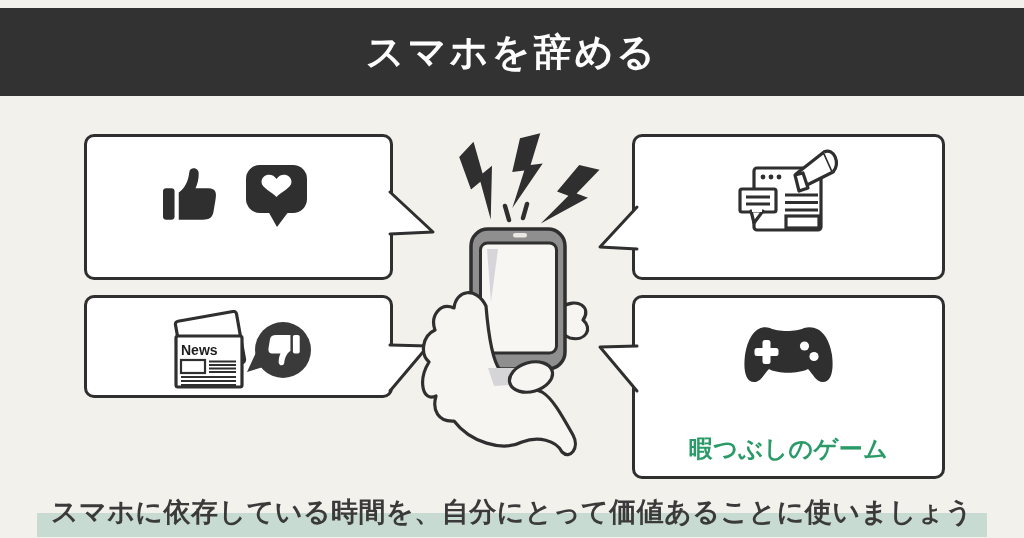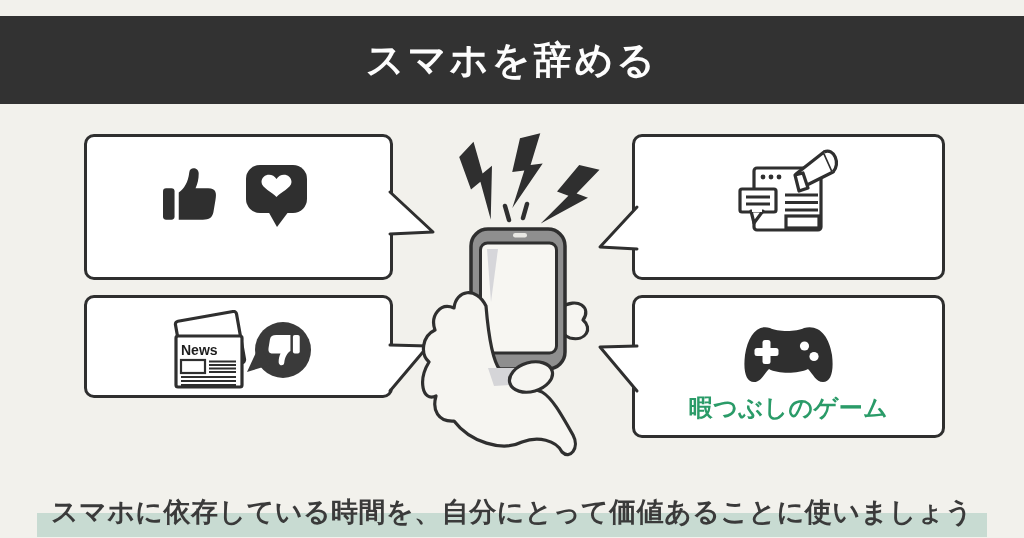--- a/index.html
+++ b/index.html
@@ -7,33 +7,33 @@
     --header:#323232; --phone:#8f8f8f; --hand:#f6f5f1; --shadow:#d5d5d8;
   }
   html,body{margin:0;padding:0;}
   body{font-family:"Liberation Sans","DejaVu Sans",sans-serif;}
   #canvas{
     position:relative;width:1024px;height:538px;background:var(--bg);
     overflow:hidden;font-weight:bold;
   }
   
   #header{
-    position:absolute;left:0;top:16px;width:1024px;height:88px;
+    position:absolute;left:0;top:8px;width:1024px;height:88px;
     background:var(--header);display:flex;align-items:center;justify-content:center;
   }
   #header .title{color:#fdfdfd;font-size:38px;letter-spacing:3px;}
   
   .bubble{
     position:absolute;background:#fff;border:3px solid var(--ink);
     border-radius:10px;box-sizing:border-box;
   }
   #bubble-sns {left:84px; top:134px;width:309px;height:146px;}
   #bubble-ads {left:632px;top:134px;width:313px;height:146px;}
   #bubble-news{left:84px; top:295px;width:309px;height:103px;}
-  #bubble-games{left:632px;top:295px;width:313px;height:143px;}
+  #bubble-games{left:632px;top:295px;width:313px;height:184px;}
   .bubble .icon-wrap{position:absolute;left:50%;transform:translateX(-50%);}
   .bubble .label{
     position:absolute;left:0;bottom:11px;width:100%;text-align:center;
     color:var(--green);font-size:24px;letter-spacing:0.5px;
   }
   .tail{position:absolute;overflow:visible;}
   .tail polygon{fill:#fff;}
   .tail path{fill:none;stroke:var(--ink);stroke-width:3;stroke-linecap:round;stroke-linejoin:round;}
   
   #center-art{position:absolute;left:410px;top:130px;}

